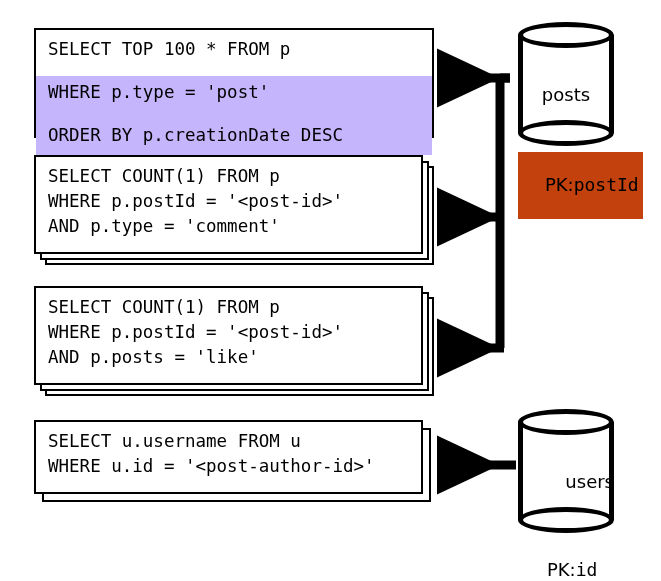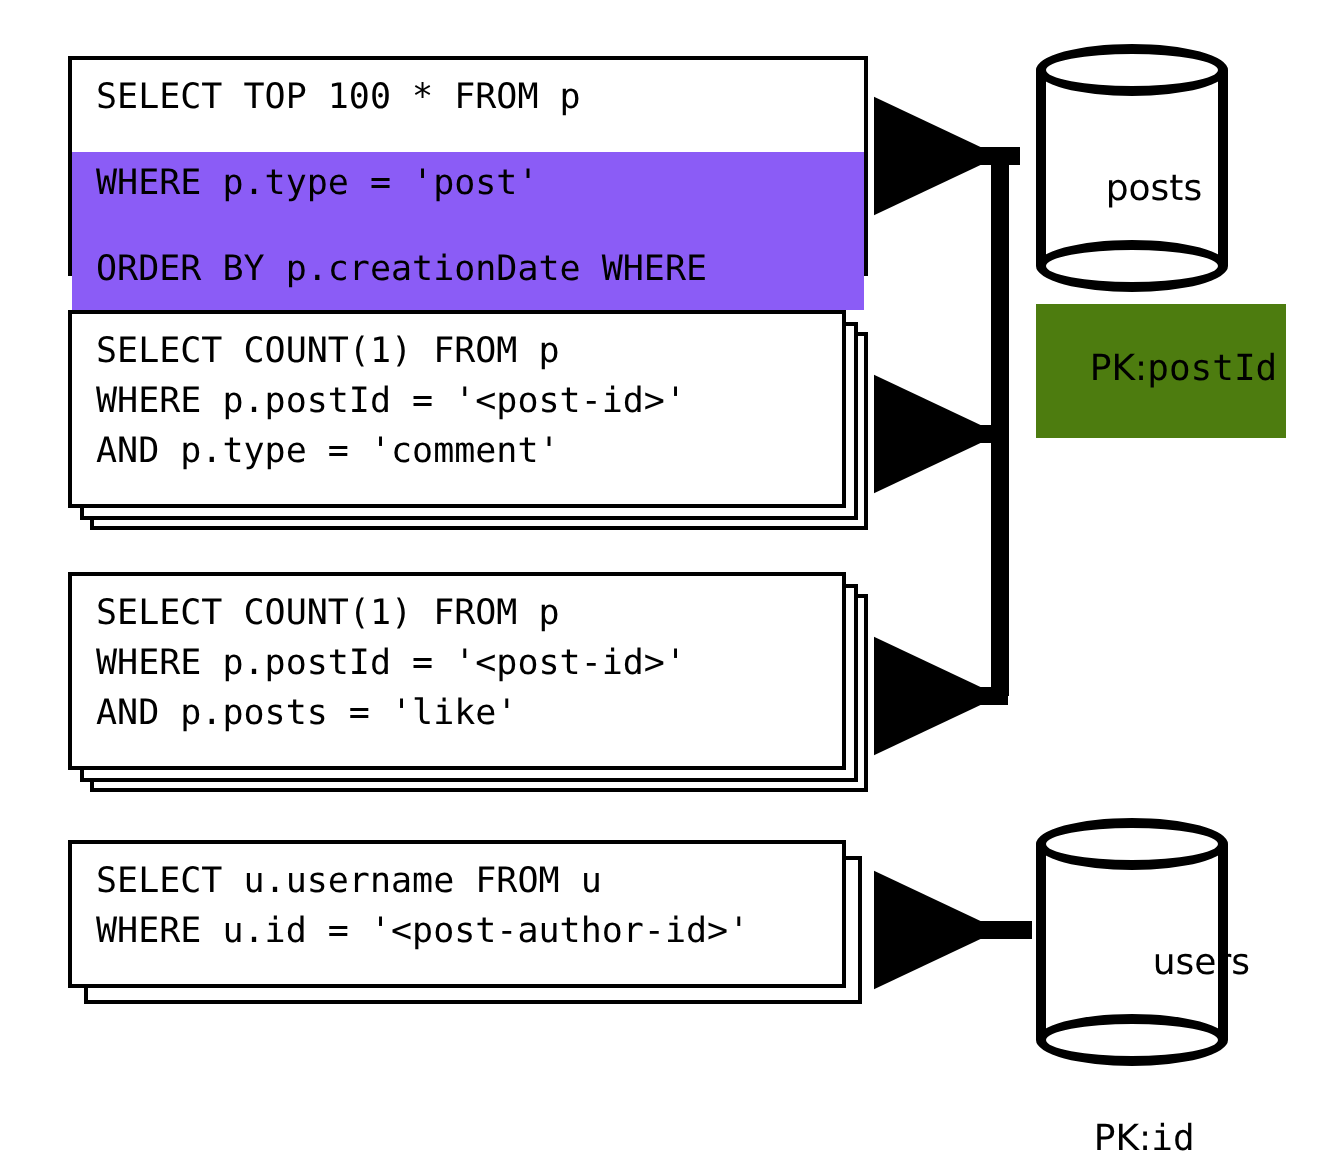--- a/index.html
+++ b/index.html
@@ -36,21 +36,21 @@
   }
   .code-line {
     font-family: "DejaVu Sans Mono", monospace;
     font-size: 17.5px;
     line-height: 25px;
     color: #000000;
     white-space: pre;
     letter-spacing: 0px;
   }
   .code-line.hl {
-    background: #8b5cf6;
+    background: #c4b5fd;
   }
   
   .sheet-top.bleed {
     padding: 0;
   }
   .sheet-top.bleed .code-line {
     padding: 4px 12px 14px 12px;
   }
   .sheet-top.bleed .code-line:first-child {
     padding-top: 7px;
@@ -86,34 +86,33 @@
   .cyl-top { top: 0; z-index: 3; }
   .cyl-bottom { z-index: 1; }
   .cyl-label {
     position: absolute;
     width: 100%;
     text-align: center;
     font-family: "DejaVu Sans", sans-serif;
     font-size: 18px;
     color: #000;
     z-index: 4;
-    margin-left: 11px;
   }
   .pk-label {
     position: absolute;
     font-size: 18px;
     color: #000;
     white-space: pre;
     font-family: "DejaVu Sans", sans-serif;
   }
   .pk-label .mono {
     font-family: "DejaVu Sans Mono", monospace;
   }
   .pk-label.hl {
-    background: #4d7c0f;
+    background: #c2410c;
     padding: 1px 4px 3px 4px;
     text-align: right;
   }
 
   svg.connectors {
     position: absolute;
     left: 0;
     top: 0;
     width: 661px;
     height: 581px;
@@ -124,21 +123,21 @@
 </style>
 </head>
 <body>
 
 <div id="canvas">
 
   <div class="stack" style="left:34px; top:28px; width:400px; height:110px;">
     <div class="sheet sheet-top bleed" style="width:400px; height:110px;">
       <div class="code-line">SELECT TOP 100 * FROM p</div>
       <div class="code-line hl">WHERE p.type = 'post'</div>
-      <div class="code-line hl">ORDER BY p.creationDate WHERE</div>
+      <div class="code-line hl">ORDER BY p.creationDate DESC</div>
     </div>
   </div>
 
   <div class="stack" style="left:34px; top:155px; width:400px; height:110px;">
     <div class="sheet" style="left:11px; top:11px; width:389px; height:99px; z-index:1;"></div>
     <div class="sheet" style="left:6px; top:6px; width:389px; height:99px; z-index:2;"></div>
     <div class="sheet sheet-top" style="width:389px; height:99px;">
       <div class="code-line">SELECT COUNT(1) FROM p</div>
       <div class="code-line">WHERE p.postId = '&lt;post-id&gt;'</div>
       <div class="code-line">AND p.type = 'comment'</div>

